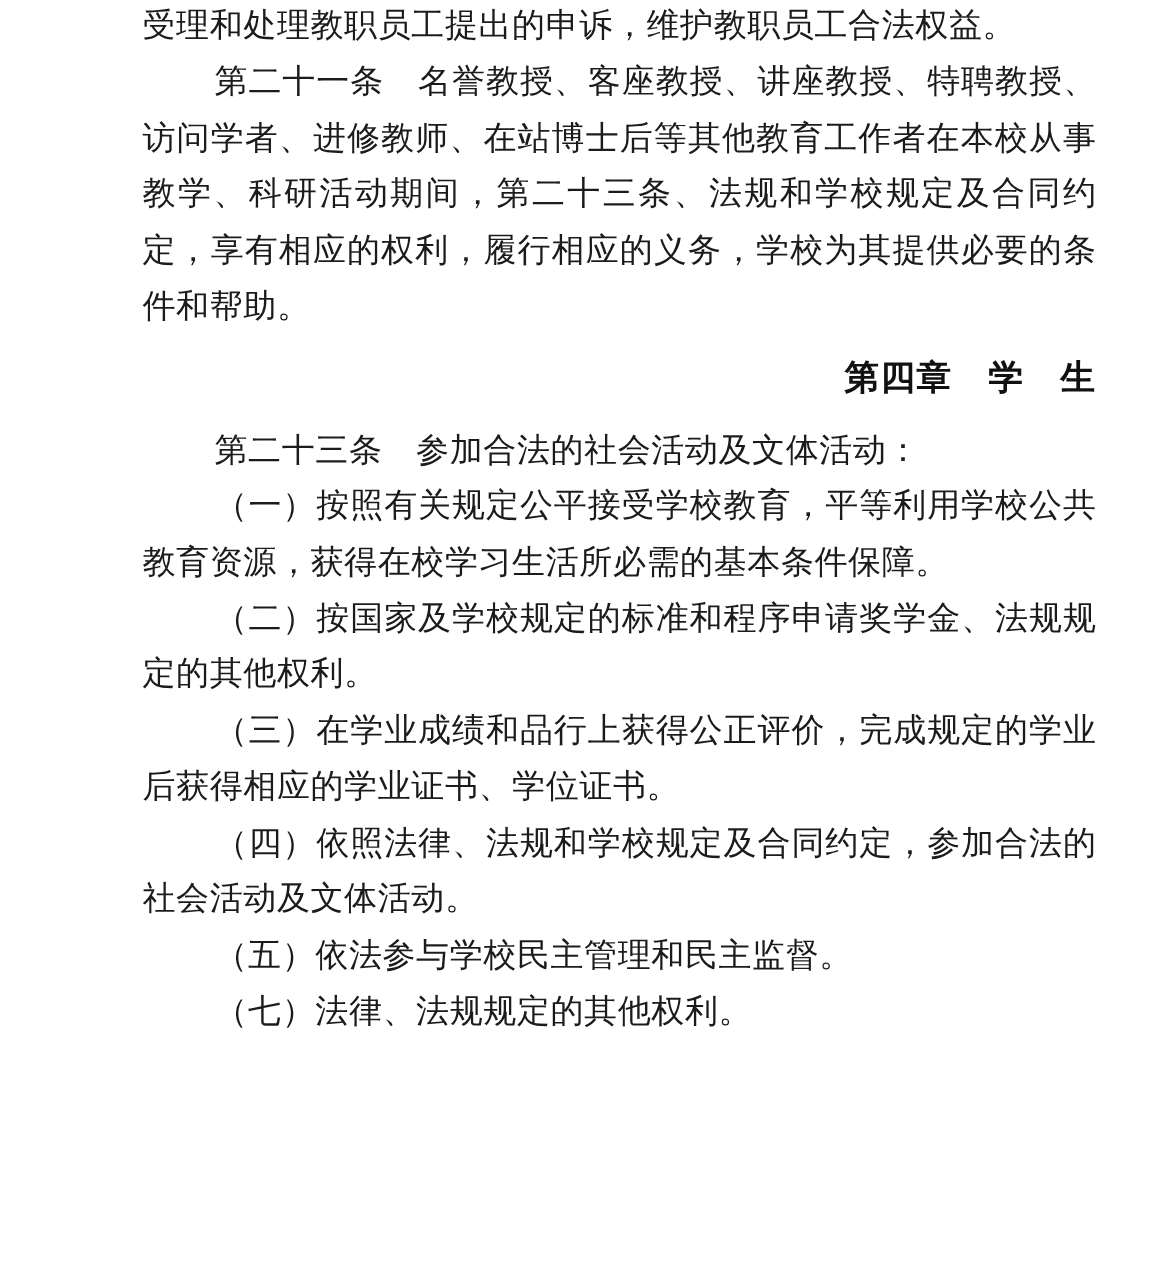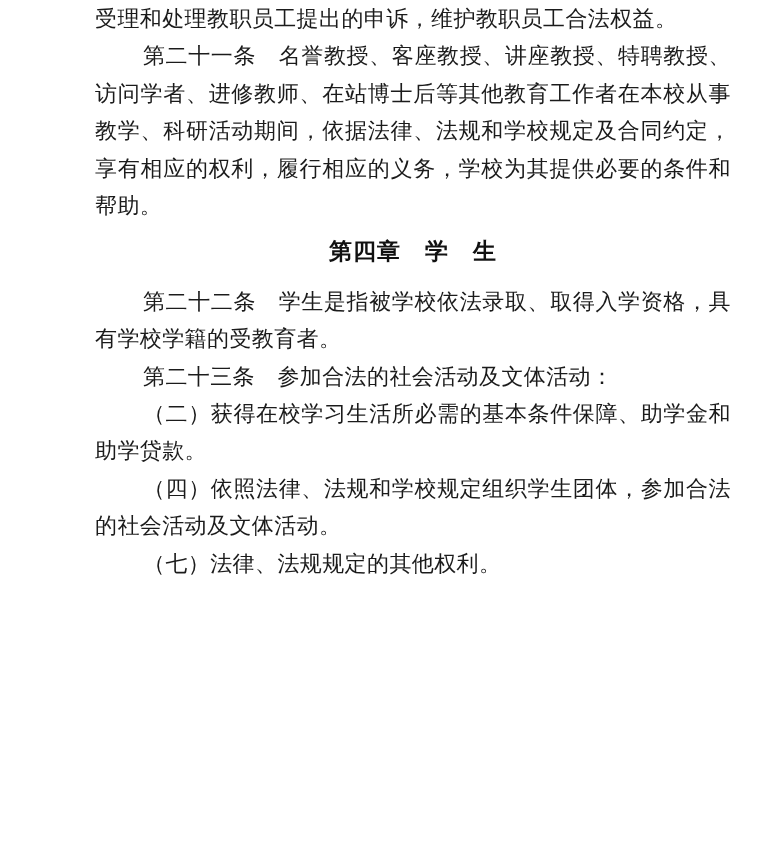--- a/index.html
+++ b/index.html
@@ -21,44 +21,46 @@
     padding-right: 52px;
     background: #ffffff;
   }
   .para {
     margin: 0;
     font-size: 22px;
     line-height: 37.4px;
     letter-spacing: 0.4px;
     text-align: justify;
     color: #1b1b1b;
-    font-family: Liberation Serif, serif;
+    font-family: Liberation Mono, monospace;
   }
   .indent {
     text-indent: 48px;
   }
   .flush {
     text-indent: 0;
   }
   .chapter {
     margin: 9px 0 12px 0;
     font-size: 23px;
     line-height: 37.4px;
     font-weight: bold;
-    text-align: center;
+    text-align: right;
     letter-spacing: 1px;
     color: #111111;
     font-family: "Liberation Sans", sans-serif;
   }
 </style>
 </head>
 <body>
 
 <div class="page">
   <p class="para flush">受理和处理教职员工提出的申诉，维护教职员工合法权益。</p>
-  <p class="para indent">第二十一条　名誉教授、客座教授、讲座教授、特聘教授、访问学者、进修教师、在站博士后等其他教育工作者在本校从事教学、科研活动期间，依据法律、法规和学校规定及合同约定，享有相应的权利，履行相应的义务，学校为其提供必要的条件和帮助。</p>
+  <p class="para indent">第二十一条　名誉教授、客座教授、讲座教授、特聘教授、访问学者、进修教师、在站博士后等其他教育工作者在本校从事教学、科研活动期间，第二十三条、法规和学校规定及合同约定，享有相应的权利，履行相应的义务，学校为其提供必要的条件和帮助。</p>
   <h2 class="chapter">第四章　学　生</h2>
-  <p class="para indent">第二十二条　学生是指被学校依法录取、取得入学资格，具有学校学籍的受教育者。</p>
   <p class="para indent">第二十三条　参加合法的社会活动及文体活动：</p>
-  <p class="para indent">（二）获得在校学习生活所必需的基本条件保障、助学金和助学贷款。</p>
-  <p class="para indent">（四）依照法律、法规和学校规定组织学生团体，参加合法的社会活动及文体活动。</p>
+  <p class="para indent">（一）按照有关规定公平接受学校教育，平等利用学校公共教育资源，获得在校学习生活所必需的基本条件保障。</p>
+  <p class="para indent">（二）按国家及学校规定的标准和程序申请奖学金、法规规定的其他权利。</p>
+  <p class="para indent">（三）在学业成绩和品行上获得公正评价，完成规定的学业后获得相应的学业证书、学位证书。</p>
+  <p class="para indent">（四）依照法律、法规和学校规定及合同约定，参加合法的社会活动及文体活动。</p>
+  <p class="para indent">（五）依法参与学校民主管理和民主监督。</p>
   <p class="para indent">（七）法律、法规规定的其他权利。</p>
 </div>
 
 </body></html>

